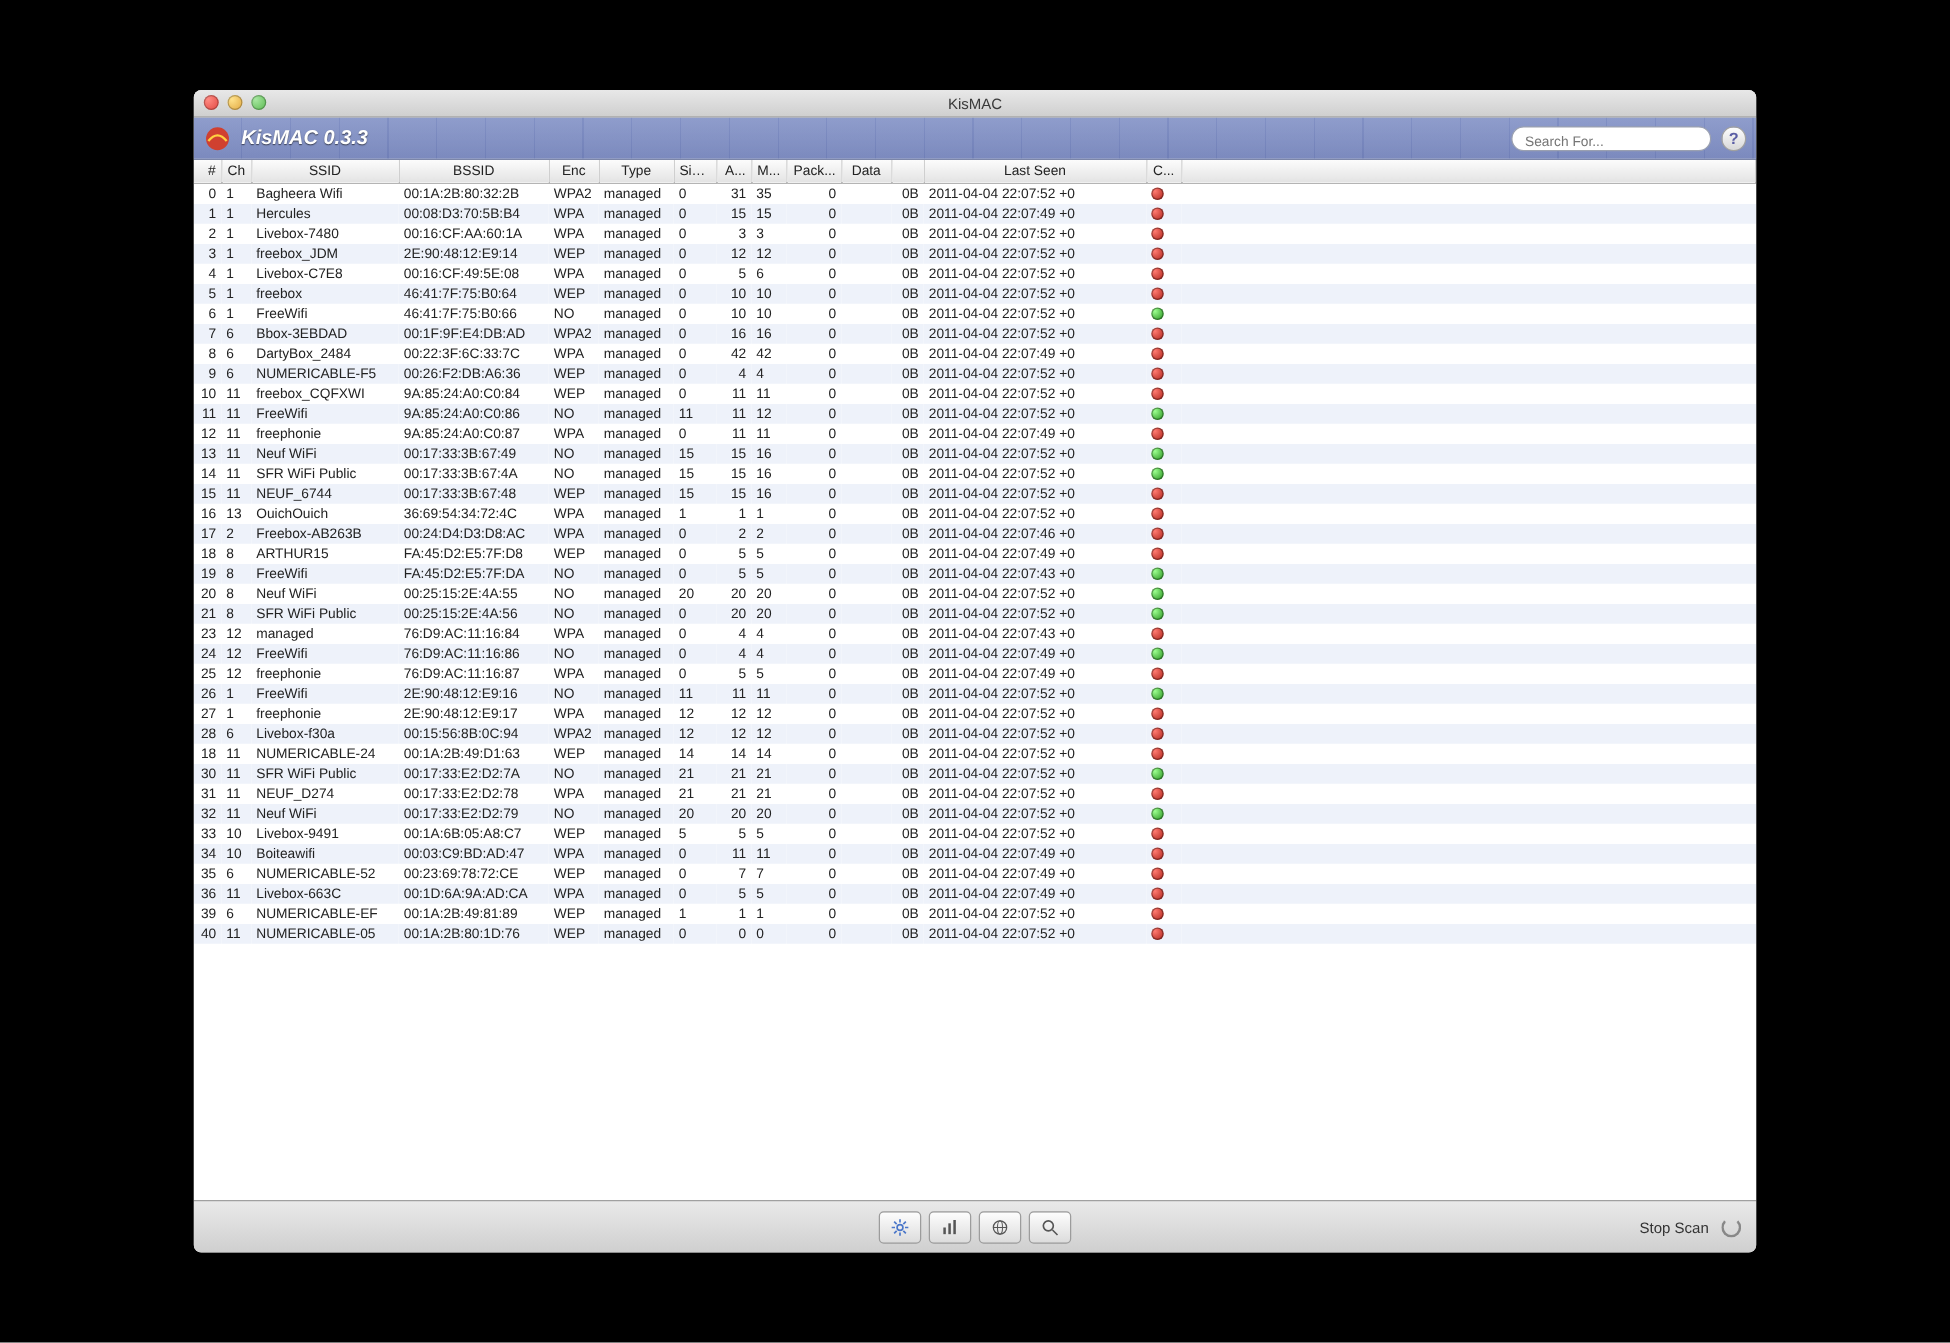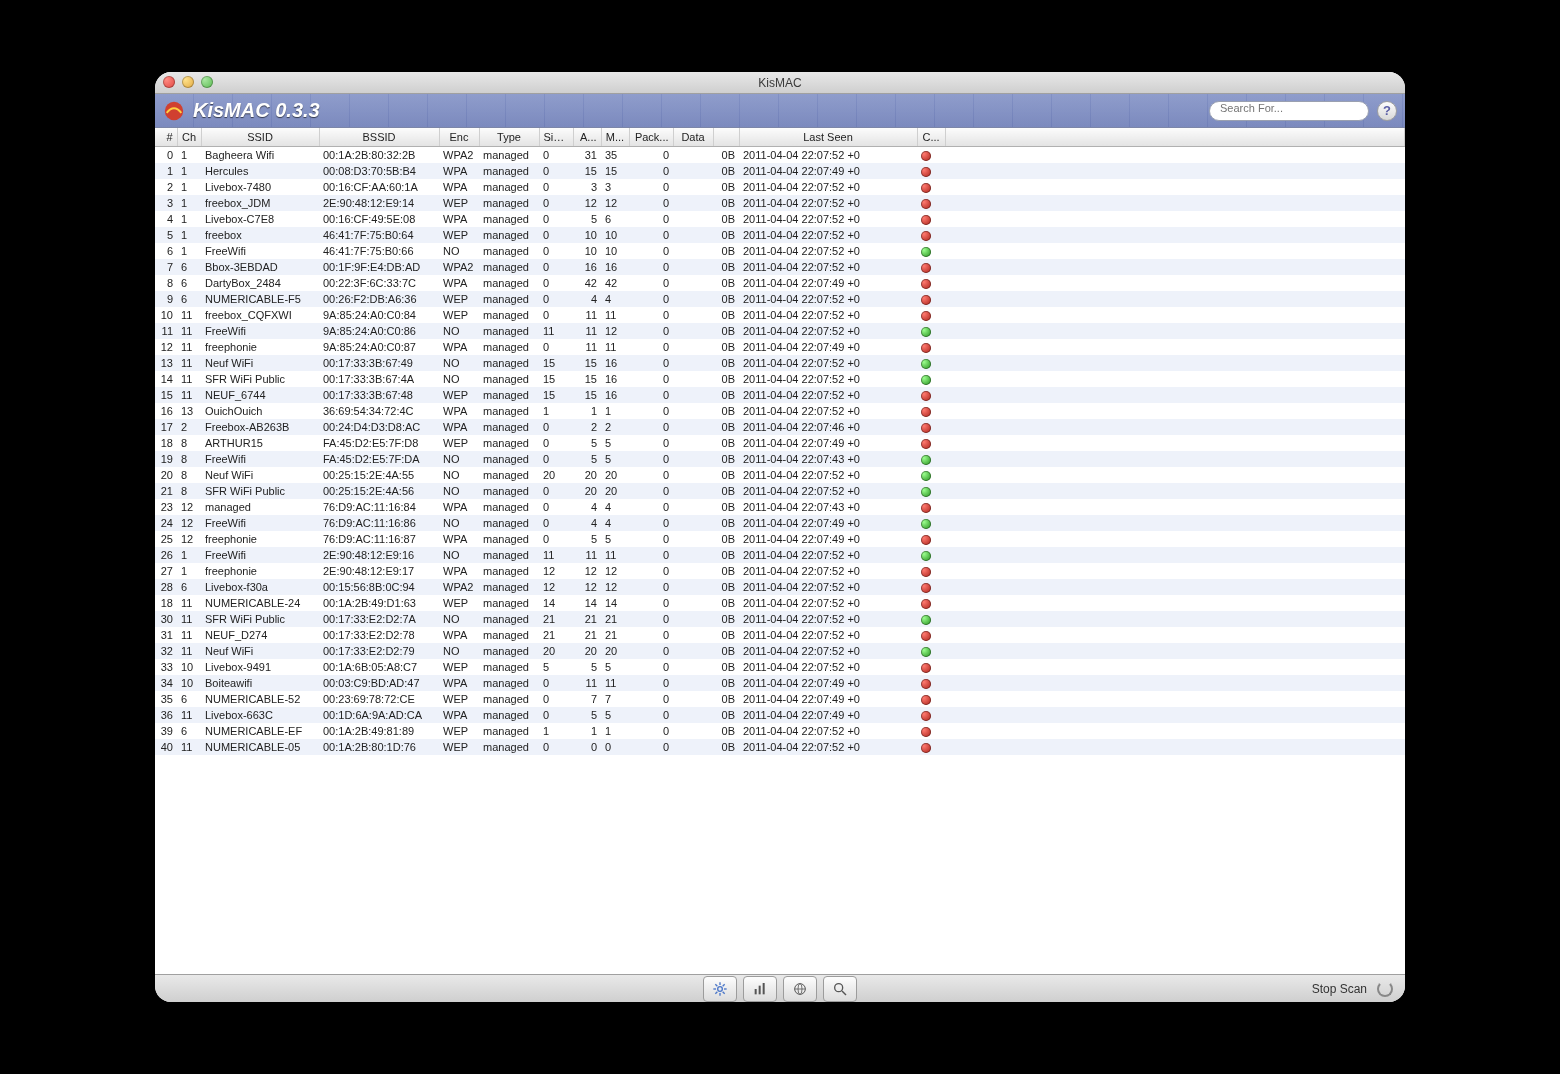--- a/index.html
+++ b/index.html
@@ -10,21 +10,21 @@
     display: flex;
     align-items: center;
     justify-content: center;
     height: 1074px;
     width: 1560px;
   }
   .window {
     width: 1250px;
     height: 930px;
     background: #ededed;
-    border-radius: 16px;
+    border-radius: 6px;
     box-shadow: 0 20px 60px rgba(0,0,0,0.7), 0 0 0 1px rgba(0,0,0,0.3);
     overflow: hidden;
     display: flex;
     flex-direction: column;
   }
   .titlebar {
     height: 22px;
     background: linear-gradient(#e8e8e8,#cfcfcf);
     border-bottom: 1px solid #a0a0a0;
     position: relative;
@@ -58,34 +58,34 @@
     align-items: center;
     padding: 0 8px;
     gap: 8px;
   }
   .app-icon {
     width: 22px; height: 22px;
     display: flex; align-items: center; justify-content: center;
   }
   .app-title {
     color: #fff;
-    font-size: 20px;
+    font-size: 16px;
     font-weight: bold;
     text-shadow: 0 1px 1px rgba(0,0,0,0.6);
     font-style: italic;
   }
   .toolbar-spacer { flex: 1; }
   .search-wrap {
     height: 20px;
     width: 160px;
     background: #fff;
     border-radius: 10px;
     border: 1px solid #9aa0b0;
     display: flex;
-    align-items: flex-start;
+    align-items: flex-end;
     padding: 0 6px;
     gap: 4px;
   }
   .search-wrap svg { width: 11px; height: 11px; opacity: .6; }
   .search-wrap input {
     border: none; outline: none; font-size: 11px; flex: 1; background: transparent;
     color: #999;
   }
   .help-btn {
     width: 20px; height: 20px; border-radius: 50%;
@@ -142,21 +142,21 @@
   }
   tbody tr:nth-child(even) td { background: #eef2fa; }
   tbody tr:nth-child(odd) td  { background: #ffffff; }
   td.r, th.r { text-align: right; }
   .dot { width:10px; height:10px; border-radius:50%; display:inline-block; vertical-align:middle;
     box-shadow: inset 0 0 0 1px rgba(0,0,0,0.35); }
   .dot.red   { background: radial-gradient(circle at 30% 30%, #ff7a70, #a81e16); }
   .dot.green { background: radial-gradient(circle at 30% 30%, #9cff8f, #1e8a16); }
 
   .statusbar {
-    height: 28px;
+    height: 42px;
     background: linear-gradient(#e9e9e9,#cfcfcf);
     border-top: 1px solid #a0a0a0;
     display: flex;
     align-items: center;
     padding: 0 12px;
     gap: 6px;
     position: relative;
   }
   .btn-group {
     position: absolute;

